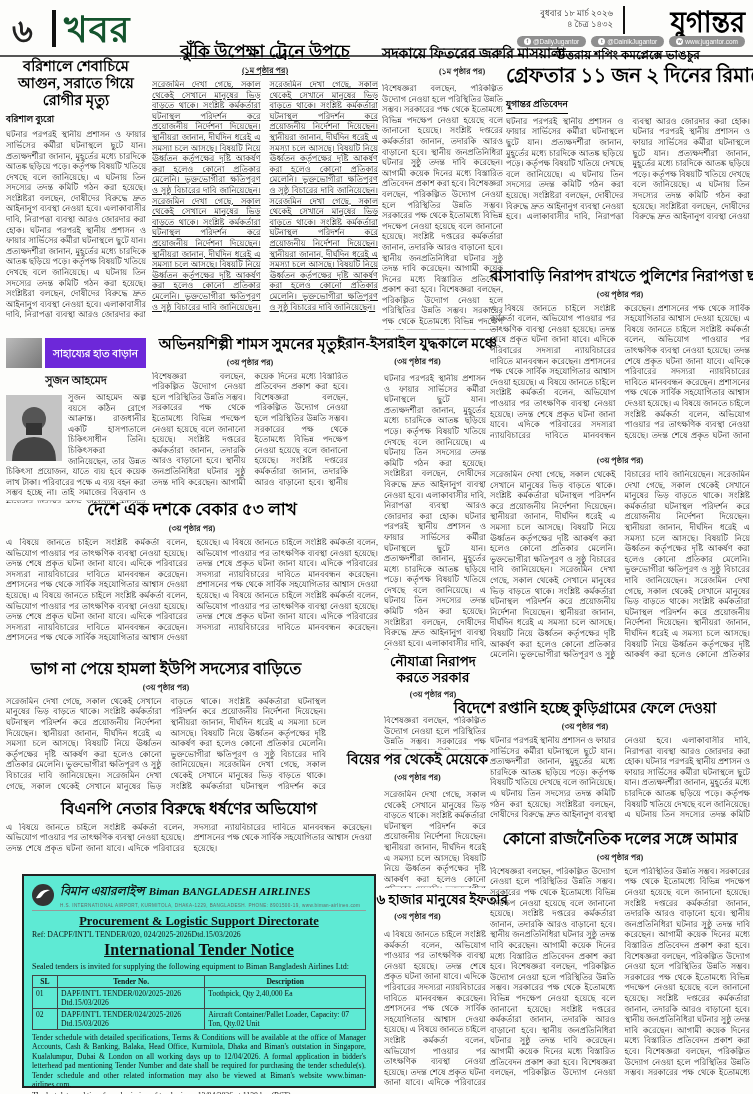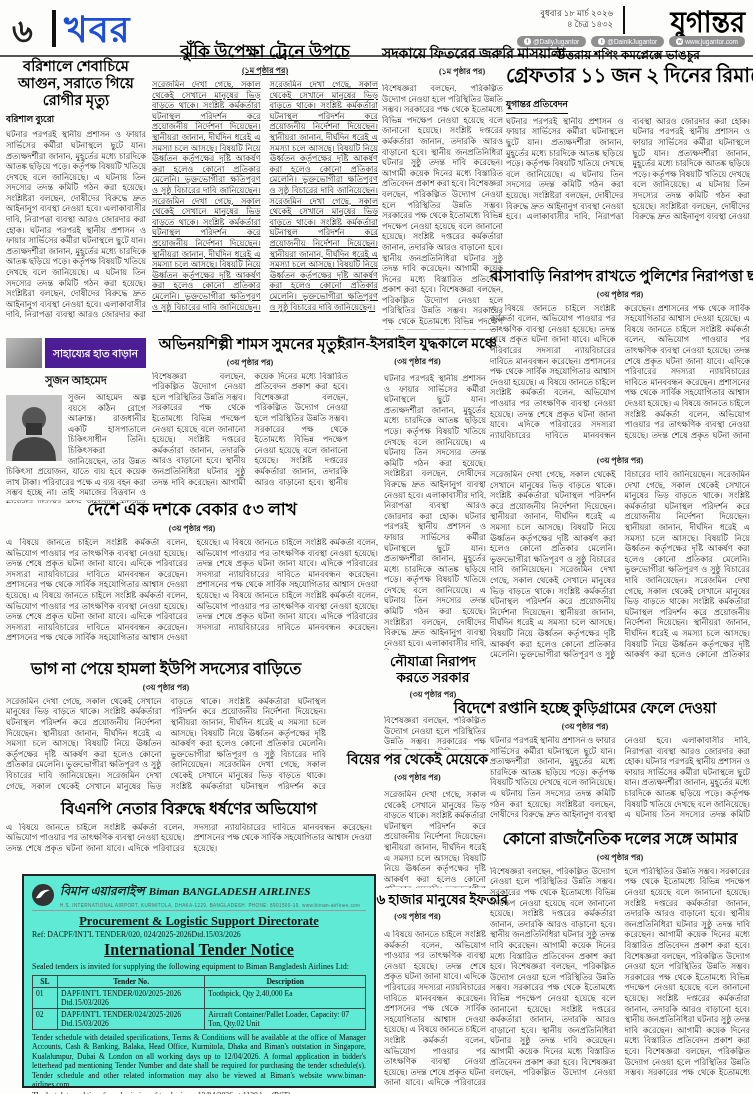--- a/index.html
+++ b/index.html
@@ -2,42 +2,42 @@
 <html><head>
 <meta charset="utf-8">
 <style>
   html,body{margin:0;padding:0;background:#e8e6e2;}
   #page{position:relative;width:753px;height:1094px;background:#fdfdfb;margin:0 auto;
         font-family:"Liberation Serif",serif;color:#111;overflow:hidden;}
   
   #hdr{position:absolute;left:0;top:0;width:753px;height:55px;border-bottom:2px solid #555;}
   .pgnum{position:absolute;left:12px;top:6px;font-size:32px;font-weight:800;color:#222;}
   .pgbar{position:absolute;left:52px;top:10px;width:4px;height:37px;background:#111;}
-  .section{position:absolute;left:64px;top:2px;font-size:36px;font-weight:800;color:#1d4ed8;letter-spacing:1px;}
+  .section{position:absolute;left:64px;top:2px;font-size:36px;font-weight:800;color:#14532d;letter-spacing:1px;}
   .dates{position:absolute;right:140px;top:8px;text-align:right;font-size:8.5px;line-height:11px;color:#222;}
   .logobar{position:absolute;right:128px;top:6px;width:2px;height:28px;background:#111;}
   .logo{position:absolute;right:8px;top:1px;font-size:27px;font-weight:900;color:#000;transform:scaleY(1.08);}
   .pills{position:absolute;right:8px;top:36px;display:flex;gap:5px;}
   .pill{background:#8f8f8f;color:#fff;font-size:6.5px;line-height:11px;padding:0 7px;border-radius:7px;
         font-family:"Liberation Sans",sans-serif;display:flex;align-items:center;gap:2px;}
   .picon{display:inline-block;width:7px;height:7px;border-radius:50%;background:#fff;color:#777;
          font-size:5px;line-height:7px;text-align:center;font-weight:bold;}
   
   .art{position:absolute;}
   .hl{font-weight:bold;text-align:center;color:#000;line-height:1.18;}
   .nw{white-space:nowrap;}
   .marker{font-size:8px;font-weight:bold;text-align:center;margin-top:2px;color:#111;}
   .byline{font-weight:bold;font-size:9px;color:#000;}
   .bl-u{display:inline-block;border-bottom:1px solid #000;padding-bottom:1px;}
   .btx{font-size:8.2px;line-height:10.6px;text-align:justify;color:#1c1c1c;overflow:hidden;column-fill:auto;}
   .c2{column-count:2;column-gap:9px;}
   
   .badge-row{display:flex;height:30px;gap:3px;}
   .badge-img{width:36px;height:30px;background:linear-gradient(135deg,#bbb,#777);flex:none;}
-  .badge-box{flex:1;background:#4c1d95;color:#fff;font-weight:bold;font-size:10.5px;line-height:13px;
+  .badge-box{flex:1;background:#6d28d9;color:#fff;font-weight:bold;font-size:10.5px;line-height:13px;
              display:flex;align-items:center;justify-content:center;text-align:center;padding:1px 3px;}
   .appeal-name{text-align:center;font-weight:bold;font-size:11px;margin:4px 0 2px;}
   .photo{float:left;width:56px;height:66px;margin:2px 6px 2px 0;background:#c9c9c9;}
   
   #ad{position:absolute;left:22px;top:874px;width:354px;height:214px;border:2px solid #222;
       background:#5eead4;padding:5px 8px;box-sizing:border-box;font-family:"Liberation Serif",serif;}
   .ad-top{display:flex;align-items:center;gap:6px;border-bottom:1px solid #999;padding-bottom:2px;}
   .biman-mark{width:22px;height:22px;border-radius:50%;background:#333;flex:none;position:relative;}
   .biman-mark svg{position:absolute;left:2px;top:2px;}
   .brand-bn{font-weight:900;font-size:12px;font-style:italic;}

